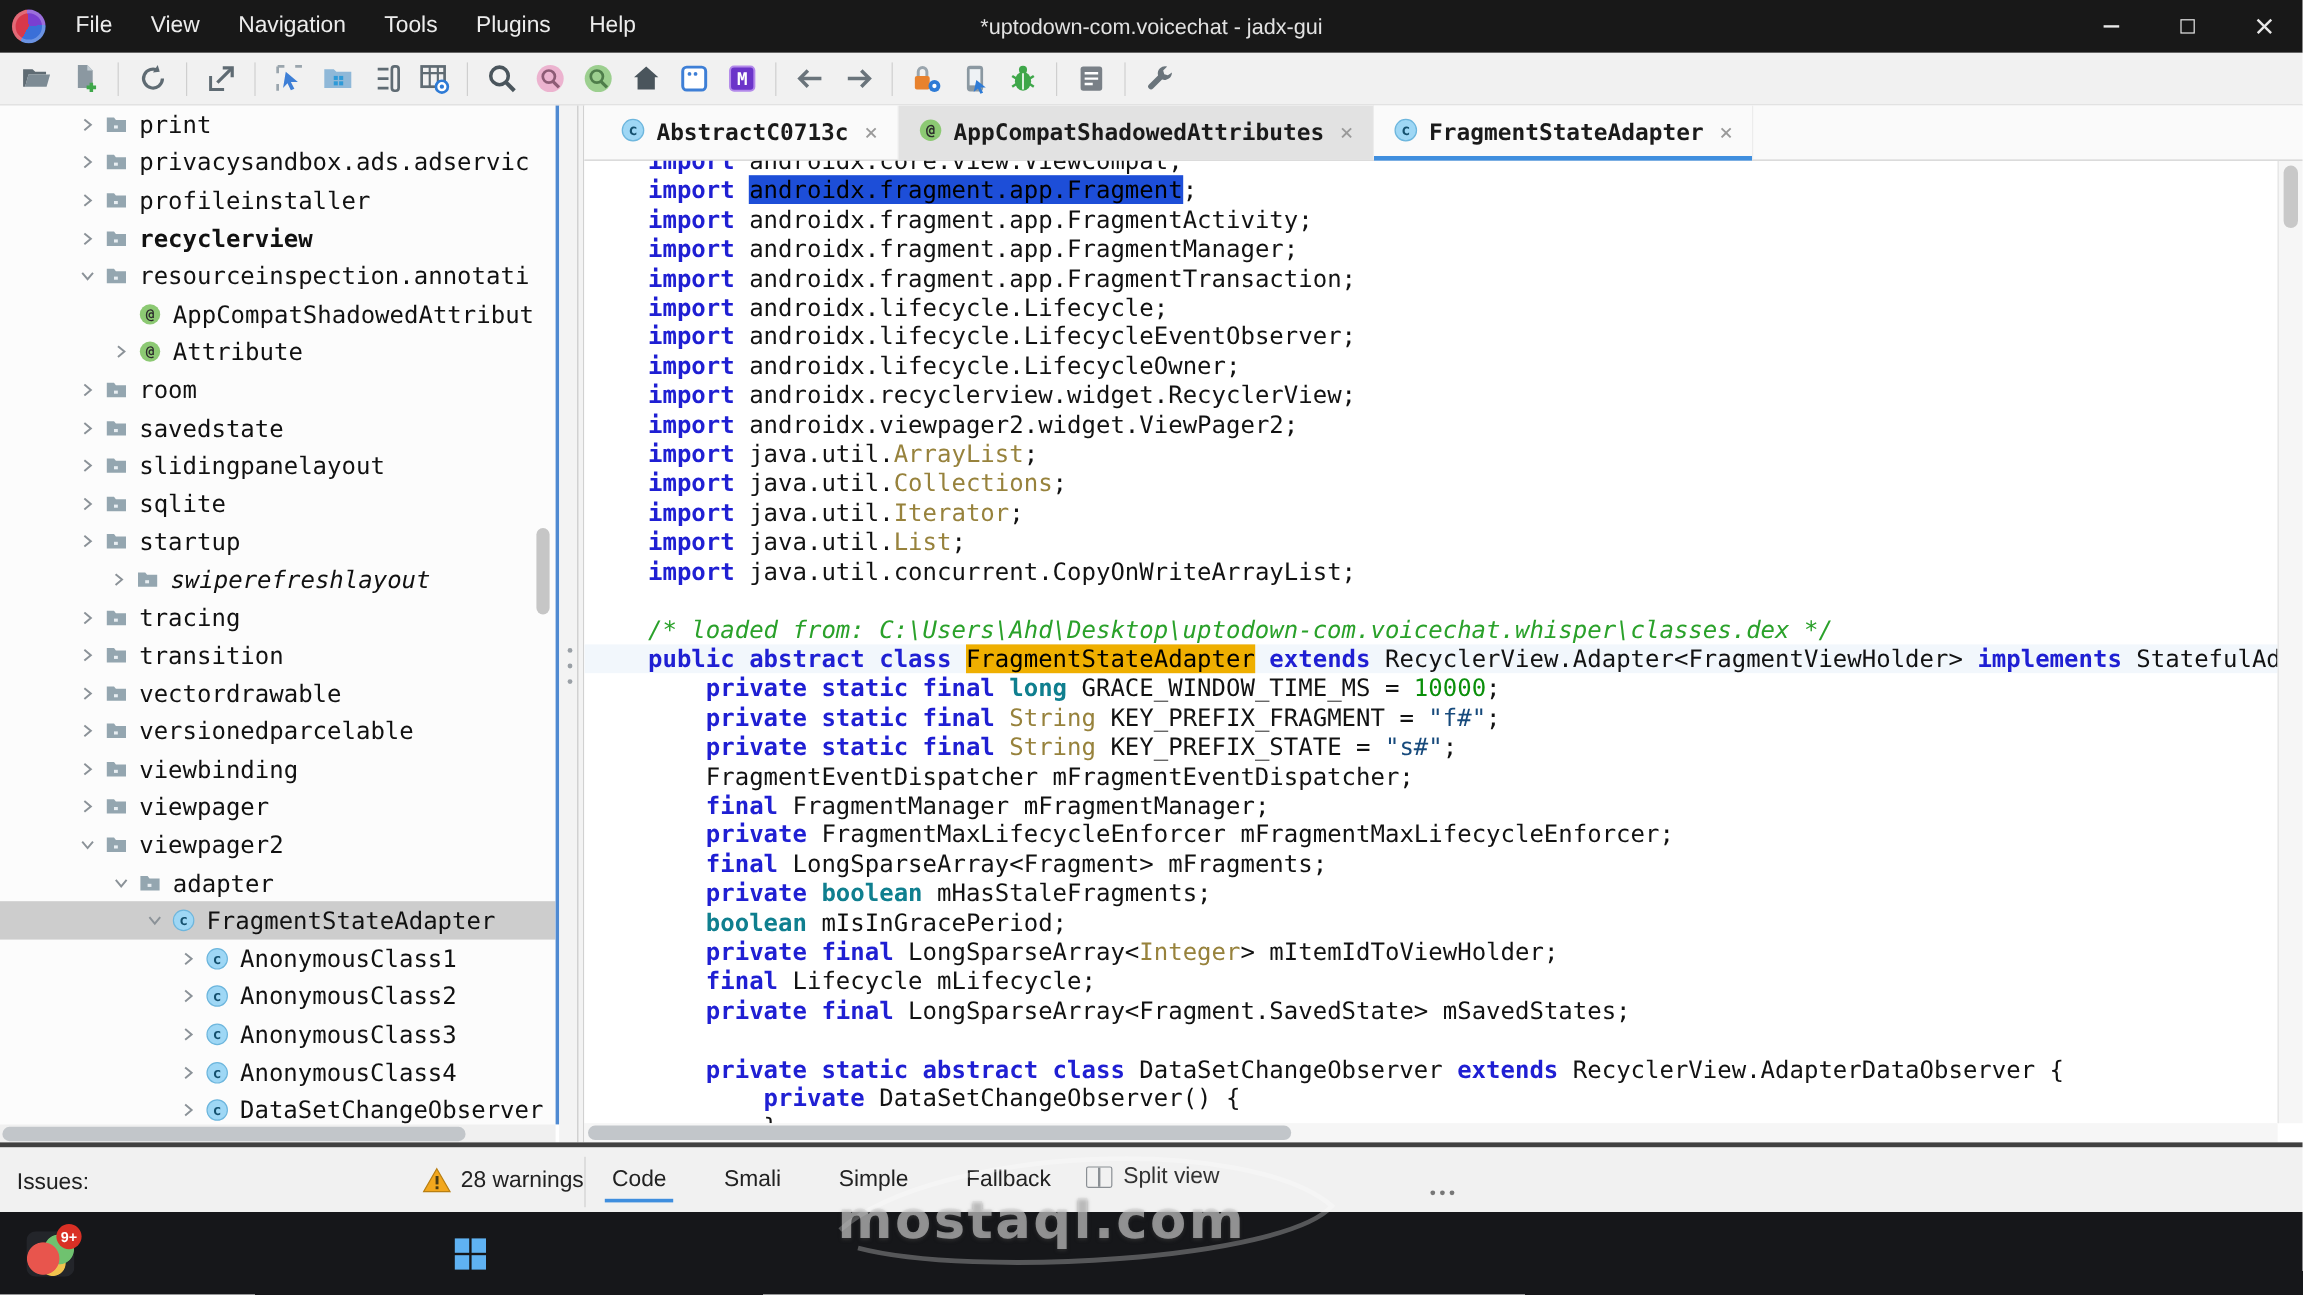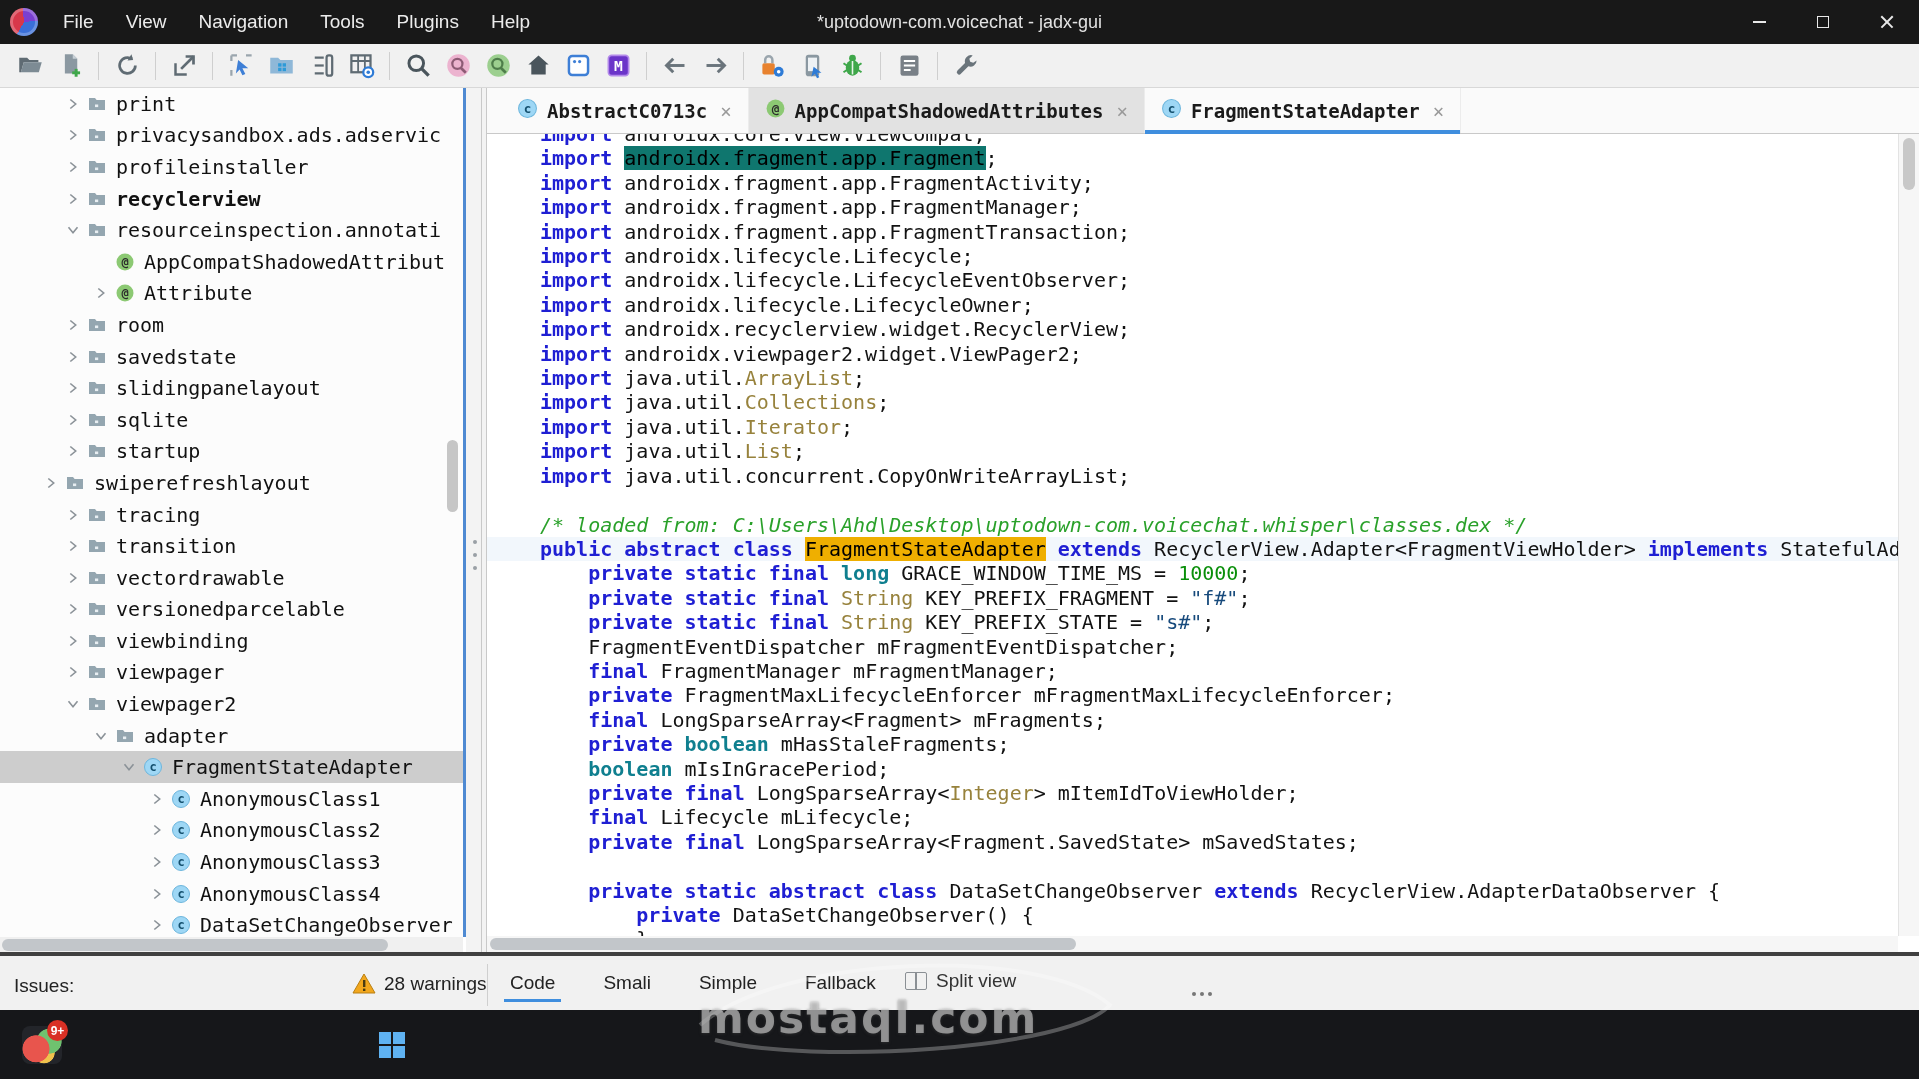--- a/index.html
+++ b/index.html
@@ -55,21 +55,21 @@
   .code-content{position:absolute;left:53px;top:-12px}
   .code-line{font-family:"DejaVu Sans Mono",monospace;font-size:20px;line-height:24.4px;white-space:pre;color:#111}
   .code-line.current{background:#f2f7fc;margin-left:-53px;padding-left:53px}
   .tk-k{color:#1f1fd3;font-weight:bold}
   .tk-p{color:#121212}
   .tk-t{color:#0f7f8f;font-weight:bold}
   .tk-cl{color:#97823c}
   .tk-s{color:#174a7c}
   .tk-n{color:#0a8f0a}
   .tk-cm{color:#2aa12a;font-style:italic}
-  .tk-selb{background:#0f766e;color:#000}
+  .tk-selb{background:#1d4ed8;color:#000}
   .tk-sely{background:#efaf00;color:#000}
   .ed-vscroll{position:absolute;right:0;top:46px;width:21px;height:802px;background:#f6f6f6;border-left:1px solid #e3e3e3}
   .ed-vscroll .thumb{position:absolute;left:4px;top:4px;width:12px;height:52px;background:#c8c8c8;border-radius:6px}
   .ed-hscroll{position:absolute;left:0;top:848px;width:1411px;height:16px;background:#f6f6f6}
   .ed-hscroll .thumb{position:absolute;left:3px;top:2px;width:586px;height:12px;background:#c2c6ca;border-radius:6px}
 
   
   .statusbar{position:absolute;left:0;top:952px;width:1919px;height:58px;background:#f1f1f1;border-top:4px solid #404040;font-size:19px;color:#222}
   .issues{position:absolute;left:14px;top:19px}
   .warnbox{position:absolute;left:352px;top:16px;display:flex;align-items:center;gap:8px}
@@ -454,21 +454,21 @@
           </svg>
         </span>
         <span class="ticon">
           <svg viewBox="0 0 20 20" width="20" height="20">
             <path d="M2 4h6l1.6 2H18v10H2z" fill="#94a6b0"></path>
             <rect x="8" y="10.5" width="3.2" height="2.6" fill="#e8eef2"></rect>
           </svg>
         </span>
         <span>startup</span>
       </div>
-      <div class="trow" style="padding-left: 40px;">
+      <div class="trow" style="padding-left: 88px; font-style: italic;">
         <span class="chev">
           <svg viewBox="0 0 20 20" width="18" height="18">
             <path d="M7 5l6 5-6 5" fill="none" stroke="#8b9298" stroke-width="1.8"></path>
           </svg>
         </span>
         <span class="ticon">
           <svg viewBox="0 0 20 20" width="20" height="20">
             <path d="M2 4h6l1.6 2H18v10H2z" fill="#94a6b0"></path>
             <rect x="8" y="10.5" width="3.2" height="2.6" fill="#e8eef2"></rect>
           </svg>

